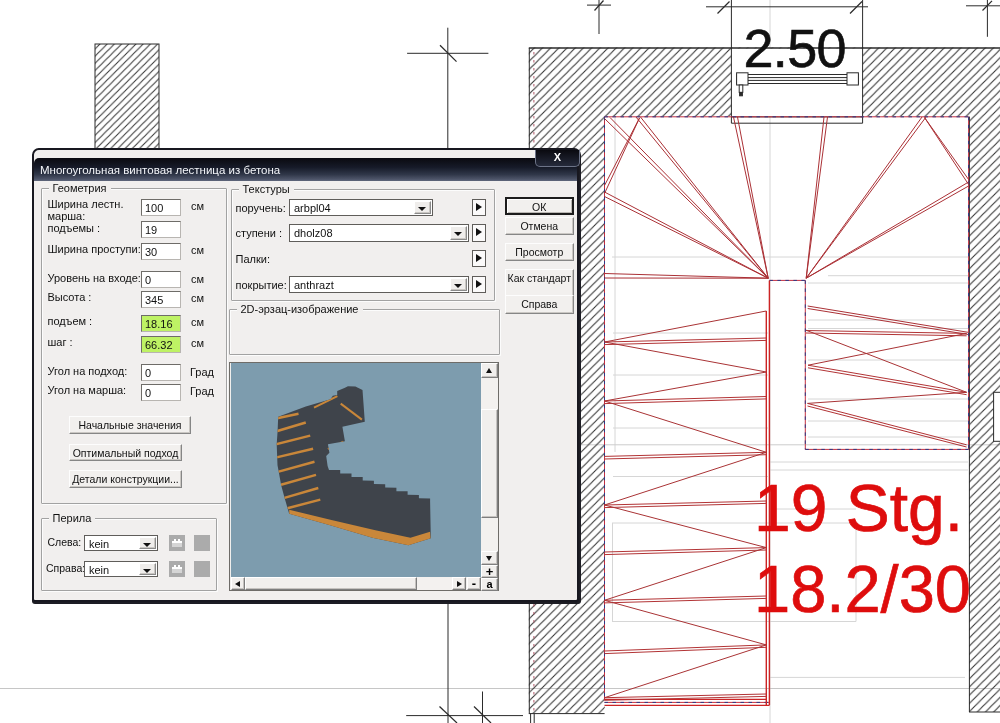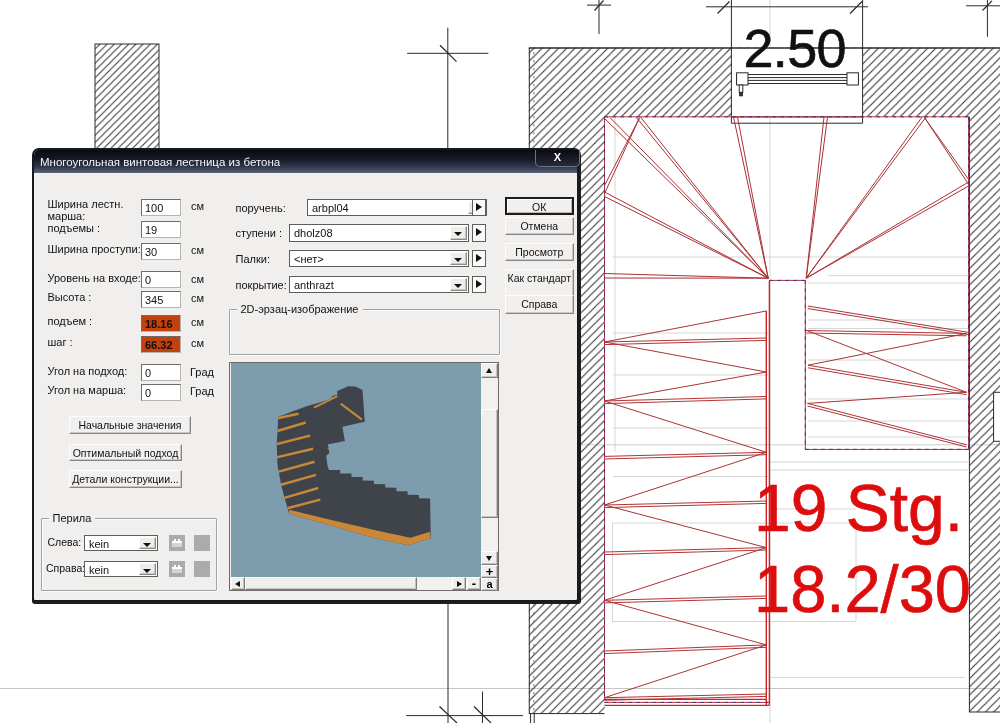--- a/index.html
+++ b/index.html
@@ -3,36 +3,36 @@
 <meta charset="utf-8">
 <style>
   html,body{margin:0;padding:0;background:#fff;}
   #page{position:relative;width:1000px;height:723px;overflow:hidden;background:#fff;
         font-family:"Liberation Sans",sans-serif;}
   #cad{position:absolute;left:0;top:0;}
   
   #dlg{position:absolute;left:32px;top:148px;width:547px;height:454px;box-sizing:border-box;
        border:2px solid #181820;border-radius:7px 7px 3px 3px;background:#f1efee;
        box-shadow:0 2px 0 #1d1d24,2px 0 0 #1d1d24,2px 2px 0 #1d1d24;}
-  #tbar{position:absolute;left:0;top:0;width:100%;height:23px;border-radius:5px 5px 0 0;
+  #tbar{position:absolute;left:0;top:8px;width:100%;height:23px;border-radius:5px 5px 0 0;
         background:linear-gradient(#0a0a10,#161a28 40%,#303749 72%,#4d5468 92%,#5f677c);text-align:right;}
   #tbar span{position:absolute;left:6px;top:6px;color:#f4f6fa;font-size:11.5px;letter-spacing:0;}
   #xbtn{position:absolute;left:501px;top:0px;width:43px;height:16px;border-radius:0 0 5px 5px;
         background:linear-gradient(#0a0a10,#252a3b);border:1px solid #6d7488;border-top:none;
         color:#fff;font-size:11px;font-weight:bold;text-align:center;line-height:15px;}
   .grp{position:absolute;border:1px solid #a2a2a2;border-radius:1px;
        box-shadow:inset 1px 1px 0 rgba(255,255,255,.8),1px 1px 0 rgba(255,255,255,.8);}
   .grp>b{position:absolute;top:-8px;left:7px;background:#f1efee;padding:0 4px;
        font-weight:normal;font-size:11px;color:#111;line-height:14px;white-space:nowrap;}
   .lab{position:absolute;font-size:11px;color:#111;white-space:nowrap;line-height:12px;}
   .inp{position:absolute;box-sizing:border-box;width:40px;height:17px;background:#fff;
        border:1px solid #6e6c68;border-bottom-color:#b8b5b1;border-right-color:#b8b5b1;
        box-shadow:inset 1px 1px 0 #3f3e3c00, inset 0 0 0 0 #fff;
        font-size:11px;color:#111;padding:2px 0 0 3px;line-height:12px;}
-  .dis{background:#c2410c;font-weight:bold;}
+  .dis{background:#bef264;}
   .btn2{position:absolute;box-sizing:border-box;background:#f2f0ee;white-space:nowrap;overflow:hidden;
        border:1px solid #868686;border-top-color:#fdfdfd;border-left-color:#fdfdfd;
        box-shadow:inset -1px -1px 0 #cac7c3;font-size:10.5px;color:#111;text-align:center;}
   #okb{border:2px solid #1c1c1c;box-shadow:inset 1px 1px 0 #fff, inset -1px -1px 0 #bab7b3;margin-top:8px;}
   .cmb{position:absolute;box-sizing:border-box;background:#fff;border:1px solid #5f5d5a;
        font-size:11px;color:#111;white-space:nowrap;}
   .cmb i{font-style:normal;position:absolute;left:4px;top:2px;line-height:12px;}
   .da{position:absolute;right:1px;top:1px;bottom:1px;width:15px;background:#efedeb;
       border:1px solid #8a8a8a;border-top-color:#fff;border-left-color:#fff;
       box-shadow:inset -1px -1px 0 #c9c6c2;}
@@ -218,22 +218,28 @@
  <line x1="924.5" y1="117.5" x2="968.6" y2="184.5" stroke="#ab3136" stroke-width="1"></line>
  </g>
  <text x="754" y="530.5" font-size="67" fill="#de0d0d" stroke="#de0d0d" stroke-width="0.7" textLength="209" lengthAdjust="spacingAndGlyphs">19 Stg.</text>
  <text x="754" y="611.5" font-size="67" fill="#de0d0d" stroke="#de0d0d" stroke-width="0.7" textLength="217" lengthAdjust="spacingAndGlyphs">18.2/30</text>
 </svg>
 <div id="dlg">
 <div id="tbar">
         <span>Многоугольная винтовая лестница из бетона</span>
       </div>
 <div id="xbtn">X</div>
+<div class="grp" style="left:6.5px;top:37.5px;width:184px;height:314px">
+        <b>Геометрия</b>
+      </div>
 <div class="grp" style="left:6.5px;top:367.5px;width:174px;height:71px">
         <b>Перила</b>
+      </div>
+<div class="grp" style="left:196.5px;top:38.5px;width:262.5px;height:110px">
+        <b>Текстуры</b>
       </div>
 <div class="grp" style="left:194.5px;top:158.5px;width:269px;height:44px">
         <b>2D-эрзац-изображение</b>
       </div>
 <div class="lab" style="left:13.5px;top:47.5px">Ширина лестн.</div>
 <div class="lab" style="left:13.5px;top:59.5px">марша:</div>
 <div class="lab" style="left:13.5px;top:71.5px">подъемы :</div>
 <div class="lab" style="left:13.5px;top:93px">Ширина проступи:</div>
 <div class="lab" style="left:13.5px;top:121.5px">Уровень на входе:</div>
 <div class="lab" style="left:13.5px;top:141px">Высота :</div>
@@ -280,34 +286,30 @@
 <div class="sq" style="left:135px;top:411px;background:#ababab"><svg width="12" height="12" style="margin-top:1.5px">
           <path d="M1,4 h2 v-2 h2 v2 h2 v-2 h2 v2 h2 v6 h-10 z" fill="#fff"></path>
           <rect x="1" y="6.5" width="10" height="1" fill="#ababab"></rect>
           <rect x="1" y="8.5" width="10" height="1" fill="#ababab"></rect>
         </svg></div>
 <div class="sq" style="left:159.5px;top:411px;background:#ababab"></div>
 <div class="lab" style="left:201.5px;top:51.5px">поручень:</div>
 <div class="lab" style="left:201.5px;top:77px">ступени :</div>
 <div class="lab" style="left:201.5px;top:103px">Палки:</div>
 <div class="lab" style="left:201.5px;top:129px">покрытие:</div>
-<div class="cmb" style="left:273px;top:48.5px;width:180px;height:17.5px">
+<div class="cmb" style="left:255px;top:48.5px;width:144px;height:17.5px">
         <i>arbpl04</i>
         <span class="da"></span>
       </div>
 <div class="rb" style="left:437.5px;top:48.5px;height:17.5px"></div>
 <div class="cmb" style="left:255px;top:74px;width:180px;height:17.5px">
         <i>dholz08</i>
         <span class="da"></span>
       </div>
 <div class="rb" style="left:437.5px;top:74px;height:17.5px"></div>
-<div class="cmb" style="left:255px;top:99.5px;width:180px;height:17.5px">
-        <i>&lt;нет&gt;</i>
-        <span class="da"></span>
-      </div>
 <div class="rb" style="left:437.5px;top:99.5px;height:17.5px"></div>
 <div class="cmb" style="left:255px;top:125.5px;width:180px;height:17.5px">
         <i>anthrazt</i>
         <span class="da"></span>
       </div>
 <div class="rb" style="left:437.5px;top:125.5px;height:17.5px"></div>
 <div class="btn2" id="okb" style="left:471px;top:38.5px;width:68.5px;height:18.5px;line-height:17px">ОК</div>
 <div class="btn2" style="left:471px;top:66.5px;width:68.5px;height:18.5px;line-height:17px">Отмена</div>
 <div class="btn2" style="left:471px;top:92.5px;width:68.5px;height:18.5px;line-height:17px">Просмотр</div>
 <div class="btn2" style="left:471px;top:119px;width:68.5px;height:33px;line-height:17px">Как стандарт</div>

